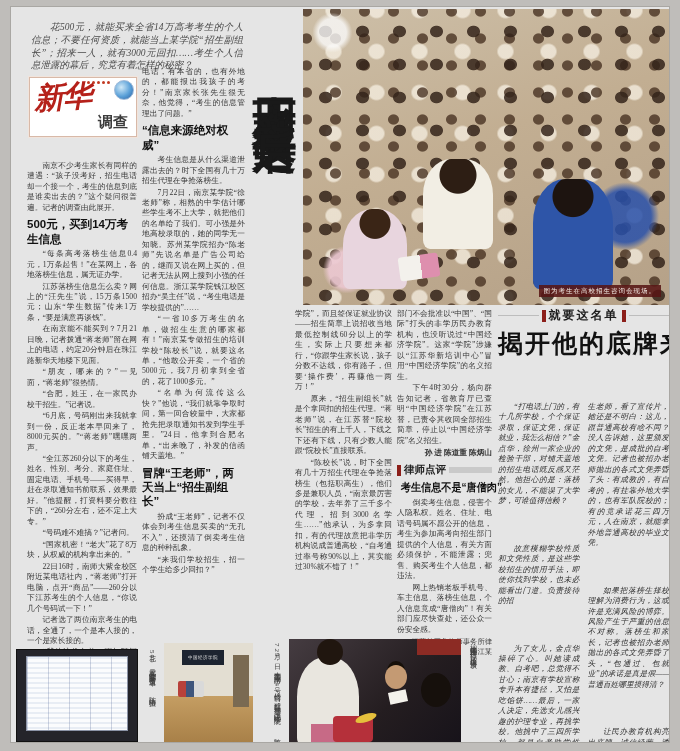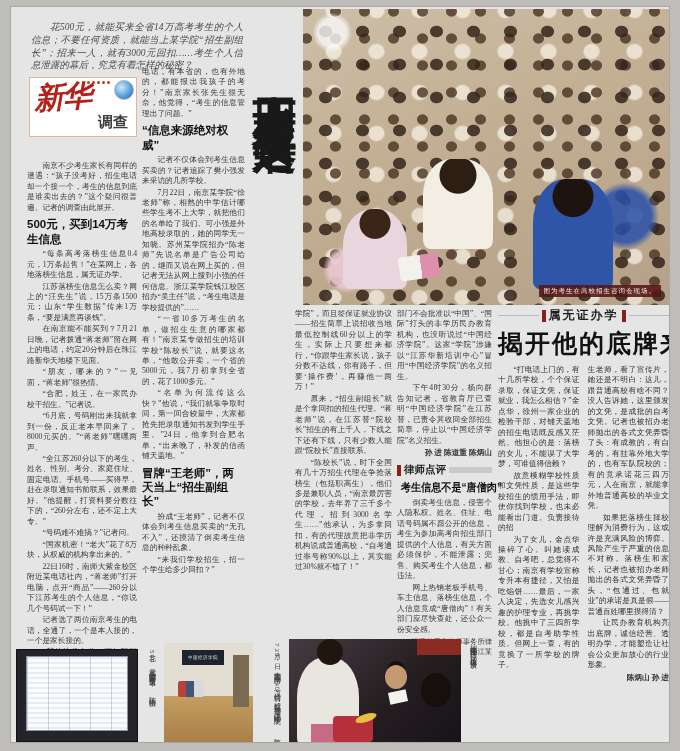--- a/index.html
+++ b/index.html
@@ -67,21 +67,21 @@
   .notes{left:487px;top:300px;width:171px;height:437px;}
   .ntop{display:flex;align-items:center;gap:3px;}
   .ntop .bar{width:4px;height:12px;background:#8c1f1a;}
   .ntop .lab{font-family:"Liberation Sans",sans-serif;font-weight:bold;font-size:12px;color:#1d1d1d;
        letter-spacing:2px;}
   .ntop .ln{flex:1;height:1px;background:#bdbdbd;}
   .ntitle{font-size:25px;font-weight:900;color:#121212;text-align:center;margin:3px 0 5px;
        font-family:"Liberation Serif",serif;letter-spacing:2px;white-space:nowrap;}
   .ncols{display:flex;gap:8px;}
   .ncol{width:82px;overflow:hidden;height:380px;}
-  .kai .p{color:#303030;}
+  .kai .p{font-style:italic;color:#303030;margin-top:37px;}
   
   .ph1{left:5px;top:642px;width:122px;height:93px;background:#24242a;
        border:1px solid #111;box-sizing:border-box;}
   .ph1 .scr{position:absolute;left:9px;top:6px;right:9px;bottom:10px;background:
        repeating-linear-gradient(90deg, rgba(70,90,140,.25) 0 1px, transparent 1px 21px),
        repeating-linear-gradient(180deg,#e8edf4 0 2px,#fbfcfd 2px 5px);
        border:1px solid #8b93a6;}
   .ph1 .tb{position:absolute;left:9px;top:6px;right:9px;height:5px;background:#5a7bb4;}
   .vcap{writing-mode:vertical-rl;font-size:7px;line-height:1.6;color:#3f3f3f;
         letter-spacing:1px;overflow:hidden;}
@@ -146,21 +146,21 @@
       <p class="p">“全江苏260分以下的考生，姓名、性别、考分、家庭住址、固定电话、手机号——买得早，赶在录取通知书前联系，效果最好。”他提醒，打资料要分数往下的，“260分左右，还不定上大专。”</p>
       <p class="p">“号码难不难搞？”记者问。</p>
       <p class="p">“国家机密！“老大”花了8万块，从权威的机构拿出来的。”</p>
       <p class="p">22日16时，南师大紫金校区附近某电话社内，“蒋老师”打开电脑，点开“商品”——260分以下江苏考生的个人信息，“你说几个号码试一下！”</p>
       <p class="p">记者选了两位南京考生的电话，全通了，一个是本人接的，一个是家长接的。</p>
       <p class="p">“我的这份名单，不知随河南、广西、武汉的人贩去了多少遍！”他花了500元钱。</p>
     </div>
   <div class="abs col col2">
       <p class="p noind">电话，有本省的，也有外地的，都能报出我孩子的考分！”南京家长张先生很无奈，他觉得，“考生的信息管理出了问题。”</p>
       <div class="sub">“信息来源绝对权威”</div>
-      <p class="p">记者不仅体会到考生信息买卖的？记者追踪了樊小强发来采访的几所学校。</p>
+      <p class="p">考生信息是从什么渠道泄露出去的？时下全国有几十万招生代理在争抢落榜生。</p>
       <p class="p">7月22日，南京某学院“徐老师”称，相熟的中学估计哪些学生考不上大学，就把他们的名单给了我们。可小强是外地高校录取的，她的同学无一知晓。苏州某学院招办“陈老师”先说名单是广告公司给的，继而又说在网上买的，但记者无法从网上搜到小强的任何信息。浙江某学院钱江校区招办“吴主任”说，“考生电话是学校提供的”……</p>
       <p class="p">“一省10多万考生的名单，做招生生意的哪家都有！”南京某专做招生的培训学校“陈校长”说，就要这名单，“他敢公开卖，一个省的5000元，我7月初拿到全省的，花了1000多元。”</p>
       <p class="p">“名单为何流传这么快？”他说，“我们就靠争取时间，第一回合较量中，大家都抢先把录取通知书发到学生手里。”24日，他拿到合肥名单，“出来晚了，补发的信函铺天盖地。”</p>
       <div class="sub">冒牌“王老师”，两天当上“招生副组长”</div>
       <p class="p">扮成“王老师”，记者不仅体会到考生信息买卖的“无孔不入”，还摸清了倒卖考生信息的种种乱象。</p>
       <p class="p">“来我们学校招生，招一个学生给多少回扣？”</p>
     </div>
 
   <div class="abs vhead">十四万考生名单被出卖之后</div>
 
@@ -197,21 +197,21 @@
         <p class="p">倒卖考生信息，侵害个人隐私权。姓名、住址、电话号码属不愿公开的信息，考生为参加高考向招生部门提供的个人信息，有关方面必须保护，不能泄露；兜售、购买考生个人信息，都违法。</p>
         <p class="p">网上热销老板手机号、车主信息、落榜生信息，个人信息竟成“唐僧肉”！有关部门应尽快查处，还公众一份安全感。</p>
       </div>
     <div class="attr">——江苏长三角律师事务所律师江某</div>
   </div>
 
   <div class="abs notes">
     <div class="ntop">
       <span class="ln"></span>
       <span class="bar"></span>
-      <span class="lab">属无证办学</span>
+      <span class="lab">就要这名单</span>
       <span class="bar"></span>
       <span class="ln"></span>
     </div>
     <div class="ntitle">揭开他的底牌来</div>
     <div class="ncols kai">
       <div class="ncol">
           <p class="p">“打电话上门的，有十几所学校，个个保证录取，保证文凭，保证就业，我怎么相信？”金点华，徐州一家企业的检验干部，对铺天盖地的招生电话既反感又茫然。他担心的是：落榜的女儿，不能误了大学梦，可谁值得信赖？</p>
           <p class="p">故意模糊学校性质和文凭性质，是这些学校招生的惯用手法，即使你找到学校，也未必能看出门道。负责接待的招</p>
           <p class="p">为了女儿，金点华操碎了心。叫她读成教、自考吧，总觉得不甘心；南京有学校宣称专升本有捷径，又怕是吃馅饼……最后，一家人决定，先选女儿感兴趣的护理专业，再挑学校。他挑中了三四所学校，都是自考助学性质。但网上一查，有的竟换了一所学校的牌子。</p>
         </div>

